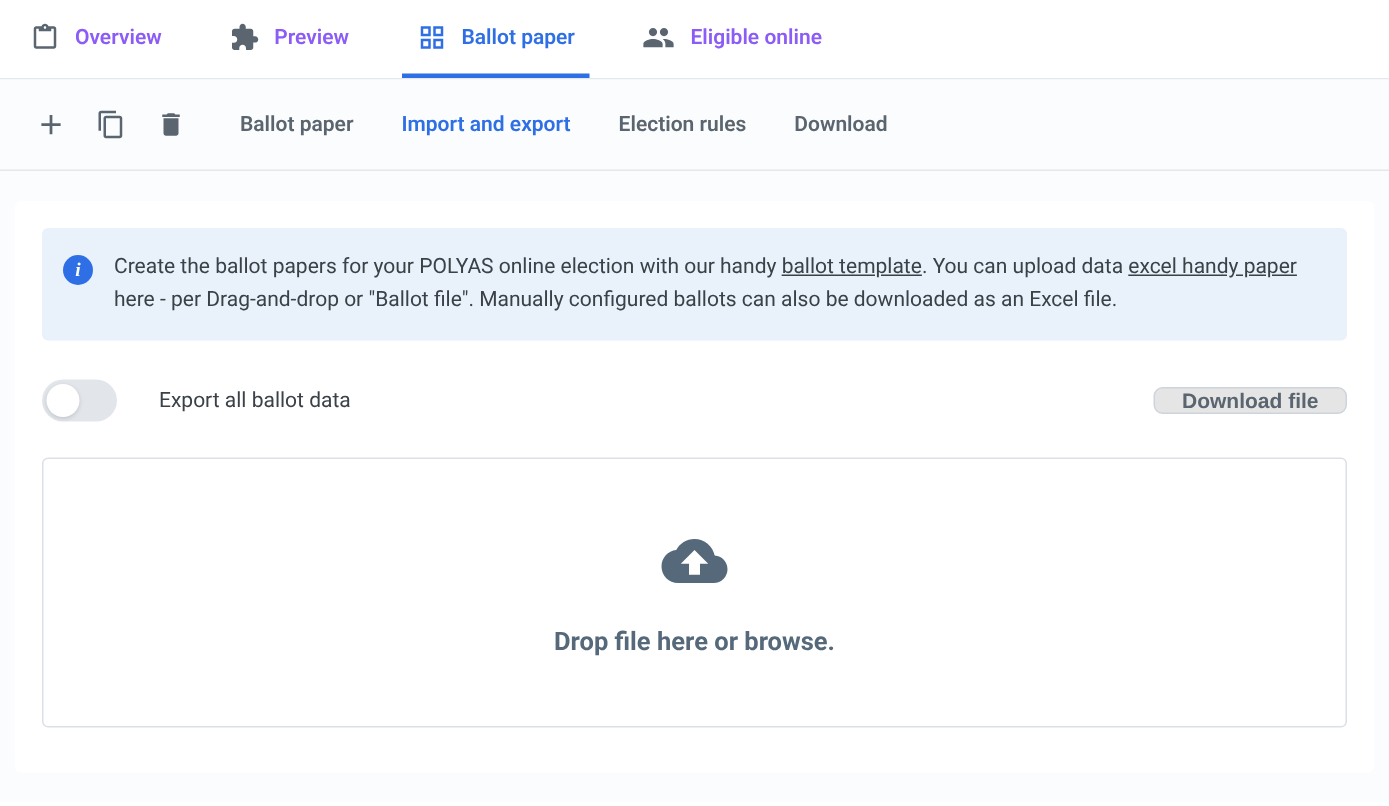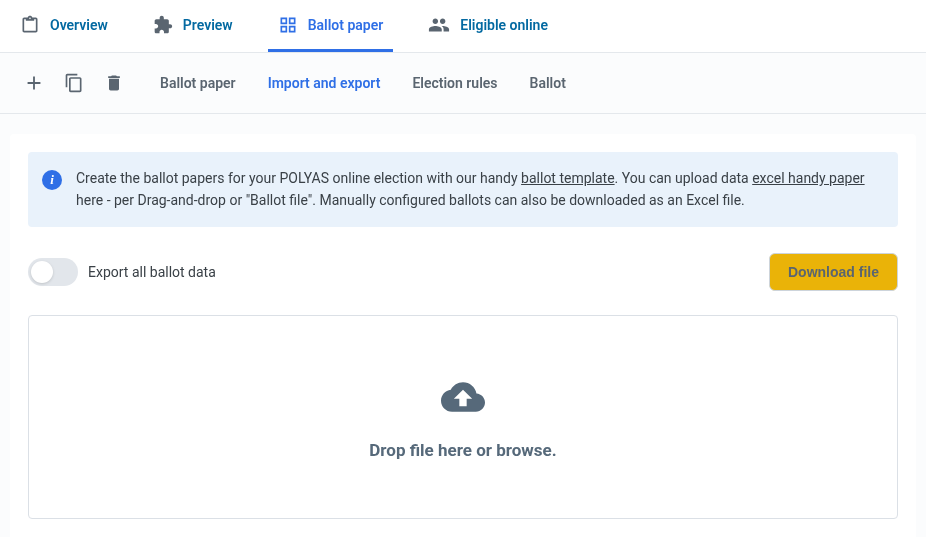--- a/index.html
+++ b/index.html
@@ -14,21 +14,21 @@
       align-items: center;
       border-bottom: 1px solid #e4e8ec;
       padding: 0 10px;
       gap: 25px;
     }
     .top-tab {
       display: flex;
       align-items: center;
       gap: 10px;
       padding: 14px 10px 14px 10px;
-      color: #0369a1;
+      color: #8b5cf6;
       font-weight: 600;
       cursor: pointer;
       border-bottom: 3px solid transparent;
       margin-bottom: -1px;
     }
     .top-tab.active {
       color: #2f6fe6;
       border-bottom-color: #2f6fe6;
     }
     .top-tab .icon { display: flex; }
@@ -118,21 +118,21 @@
 
     .controls-row {
       display: flex;
       align-items: center;
       justify-content: space-between;
       margin-top: 26px;
     }
     .toggle-wrap {
       display: flex;
       align-items: center;
-      gap: 10px;
+      gap: 28px;
     }
     .toggle {
       width: 50px;
       height: 28px;
       background: #e2e6eb;
       border-radius: 14px;
       position: relative;
       cursor: pointer;
     }
     .toggle::after {
@@ -142,34 +142,34 @@
       height: 22px;
       border-radius: 50%;
       background: #fff;
       top: 3px;
       left: 3px;
       box-shadow: 0 1px 3px rgba(0,0,0,0.15);
     }
     .toggle-label { color: #3a4147; }
     .download-btn {
       border: 1px solid #cdd4db;
-      background: #eab308;
+      background: #e5e5e5;
       color: #5a6570;
-      padding: 10px 18px;
+      padding: 0 18px;
       border-radius: 6px;
       font-weight: 600;
       cursor: pointer;
       font-size: 14px;
     }
 
     .dropzone {
       margin-top: 24px;
       border: 1px solid #dbe0e6;
       border-radius: 4px;
-      height: 204px;
+      height: 180px;
       display: flex;
       flex-direction: column;
       align-items: center;
       justify-content: center;
       gap: 18px;
       cursor: pointer;
     }
     .cloud-icon { color: #56697a; }
     .dropzone-text {
       color: #56697a;
@@ -230,21 +230,21 @@
     <div class="icon-btn">
       <svg width="20" height="20" viewBox="0 0 24 24">
           <path d="M6 19c0 1.1.9 2 2 2h8c1.1 0 2-.9 2-2V7H6v12zM19 4h-3.5l-1-1h-5l-1 1H5v2h14V4z"></path>
         </svg>
     </div>
   </div>
   <div class="sub-tabs">
     <div class="sub-tab">Ballot paper</div>
     <div class="sub-tab active">Import and export</div>
     <div class="sub-tab">Election rules</div>
-    <div class="sub-tab">Ballot</div>
+    <div class="sub-tab">Download</div>
   </div>
 </div>
 
 <div class="content">
   <div class="card">
 
     <div class="info-box">
       <div class="info-icon">i</div>
       <div class="info-text">
         <span>Create the ballot papers for your POLYAS online election with our handy </span><a href="#">ballot template</a><span>. You can upload data </span><a href="#">excel handy paper</a><span> here - per Drag-and-drop or "Ballot file". Manually configured ballots can also be downloaded as an Excel file.</span>

